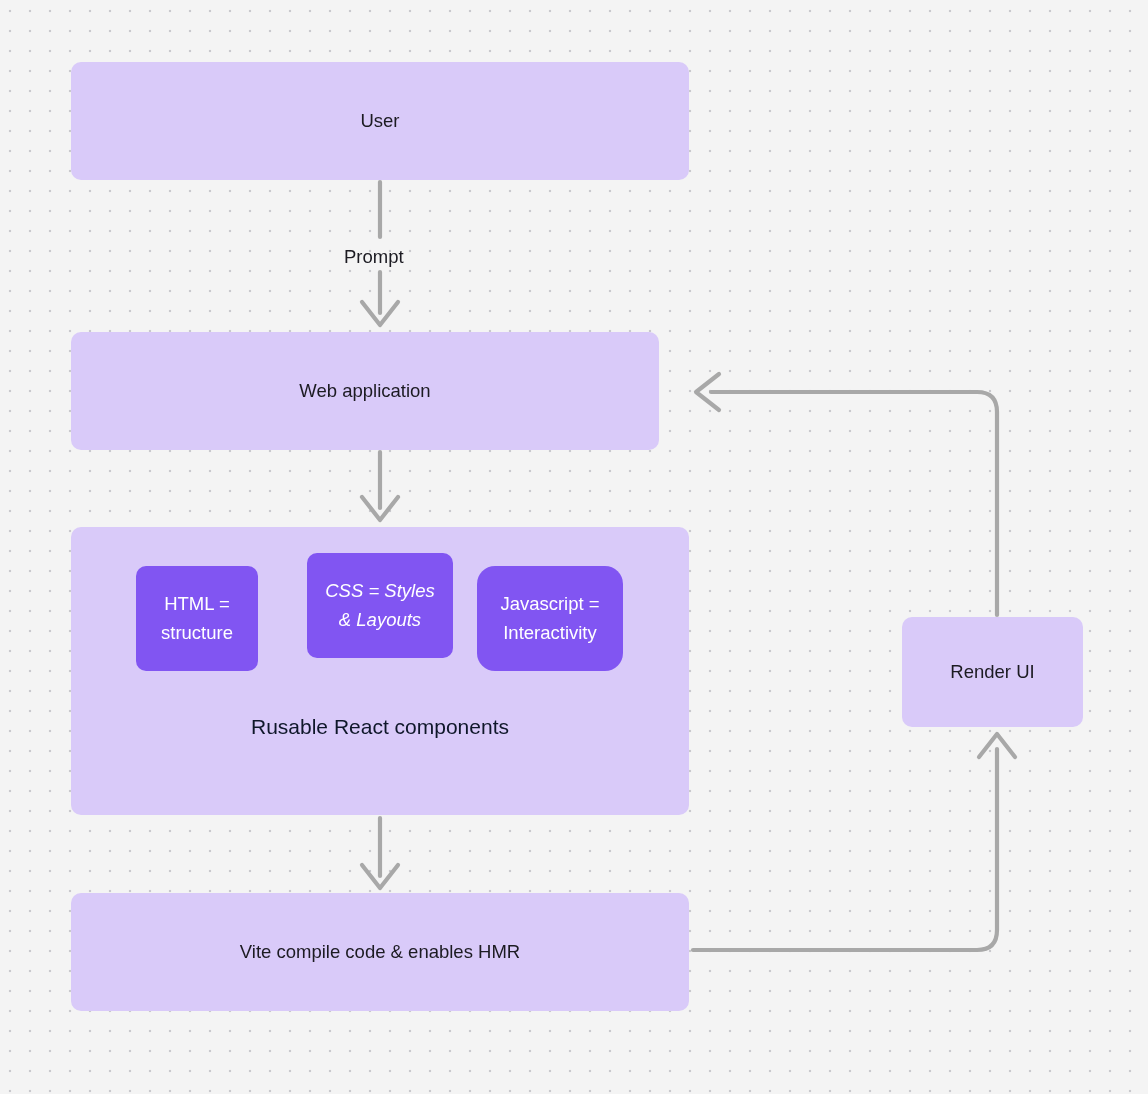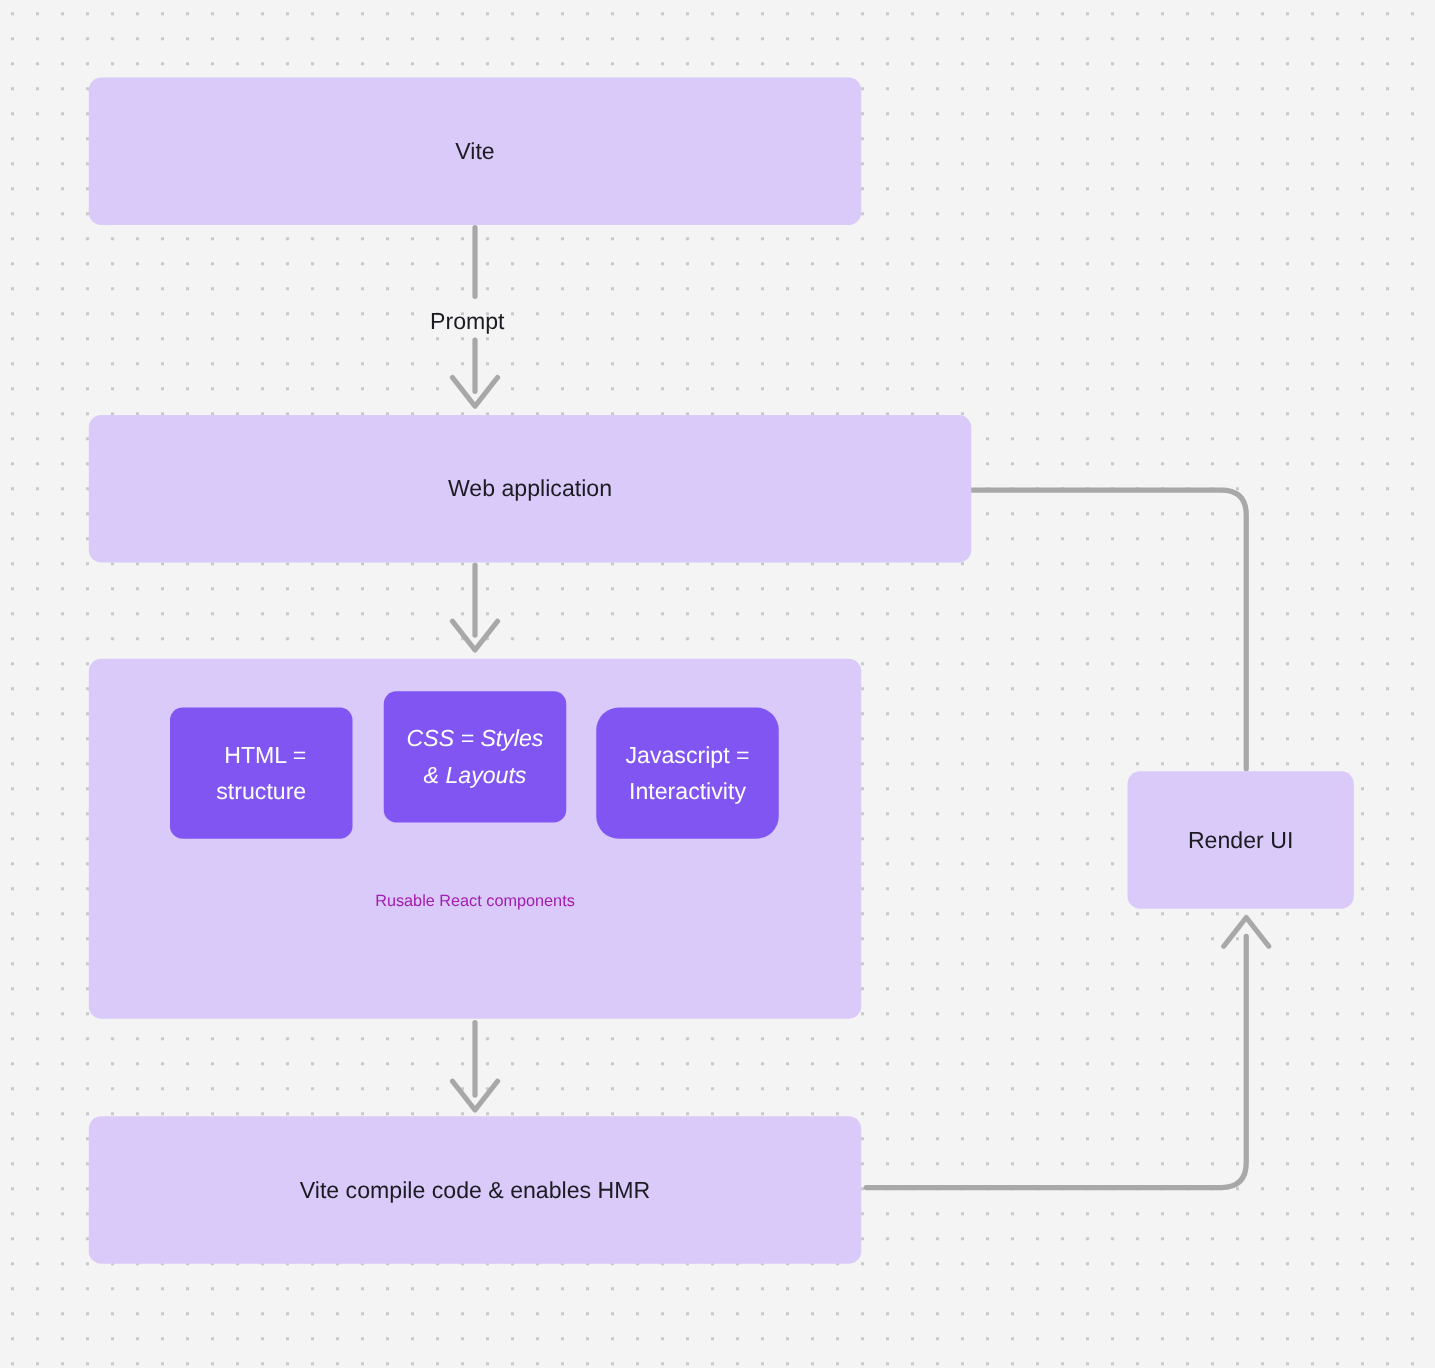--- a/index.html
+++ b/index.html
@@ -48,38 +48,38 @@
   }
   .node-dark {
     background: #8155f2;
     border-radius: 10px;
     color: #ffffff;
     font-size: 18.5px;
     line-height: 1.55;
   }
   
   #node-user         { left: 71px;  top: 62px;  width: 618px; height: 118px; }
-  #node-webapp       { left: 71px;  top: 332px; width: 706px; height: 118px; }
+  #node-webapp       { left: 71px;  top: 332px; width: 588px; height: 118px; }
   #node-group        { left: 71px;  top: 527px; width: 618px; height: 288px;
                        display: block; }
   #node-vite         { left: 71px;  top: 893px; width: 618px; height: 118px; }
   #node-render       { left: 902px; top: 617px; width: 181px; height: 110px; }
 
-  #node-html         { left: 65px;  top: 39px;  width: 146px; height: 105px; text-align: right; }
+  #node-html         { left: 65px;  top: 39px;  width: 122px; height: 105px; }
   #node-css          { left: 236px; top: 26px;  width: 146px; height: 105px; font-style: italic; }
   #node-js           { left: 406px; top: 39px;  width: 146px; height: 105px; border-radius: 18px; }
 
   .group-caption {
     position: absolute;
     left: 0;
     top: 185px;
     width: 618px;
     text-align: center;
-    color: #a21caf;
-    font-size: 13px;
+    color: #0f172a;
+    font-size: 21px;
   }
   .edge-label {
     position: absolute;
     color: #1c1b22;
     font-size: 18.5px;
     white-space: nowrap;
   }
   #label-prompt {
     left: 344px;
     top: 246px;
@@ -118,21 +118,21 @@
       <path d="M979,757 L997,734 L1015,757" fill="none" stroke="#a8a8a8" stroke-width="4.2" stroke-linecap="round" stroke-linejoin="round"></path>
     </g>
 
     <g>
       <path d="M997,615 L997,412 Q997,392 977,392 L711,392" fill="none" stroke="#a8a8a8" stroke-width="4.2" stroke-linecap="round" stroke-linejoin="round"></path>
       <path d="M719,374 L696,392 L719,410" fill="none" stroke="#a8a8a8" stroke-width="4.2" stroke-linecap="round" stroke-linejoin="round"></path>
     </g>
   </svg>
 
   <div class="node node-light" id="node-user">
-    <span>Vite</span>
+    <span>User</span>
   </div>
 
   <div class="edge-label" id="label-prompt">Prompt</div>
 
   <div class="node node-light" id="node-webapp">
     <span>Web application</span>
   </div>
 
   <div class="node node-light" id="node-group">
 

